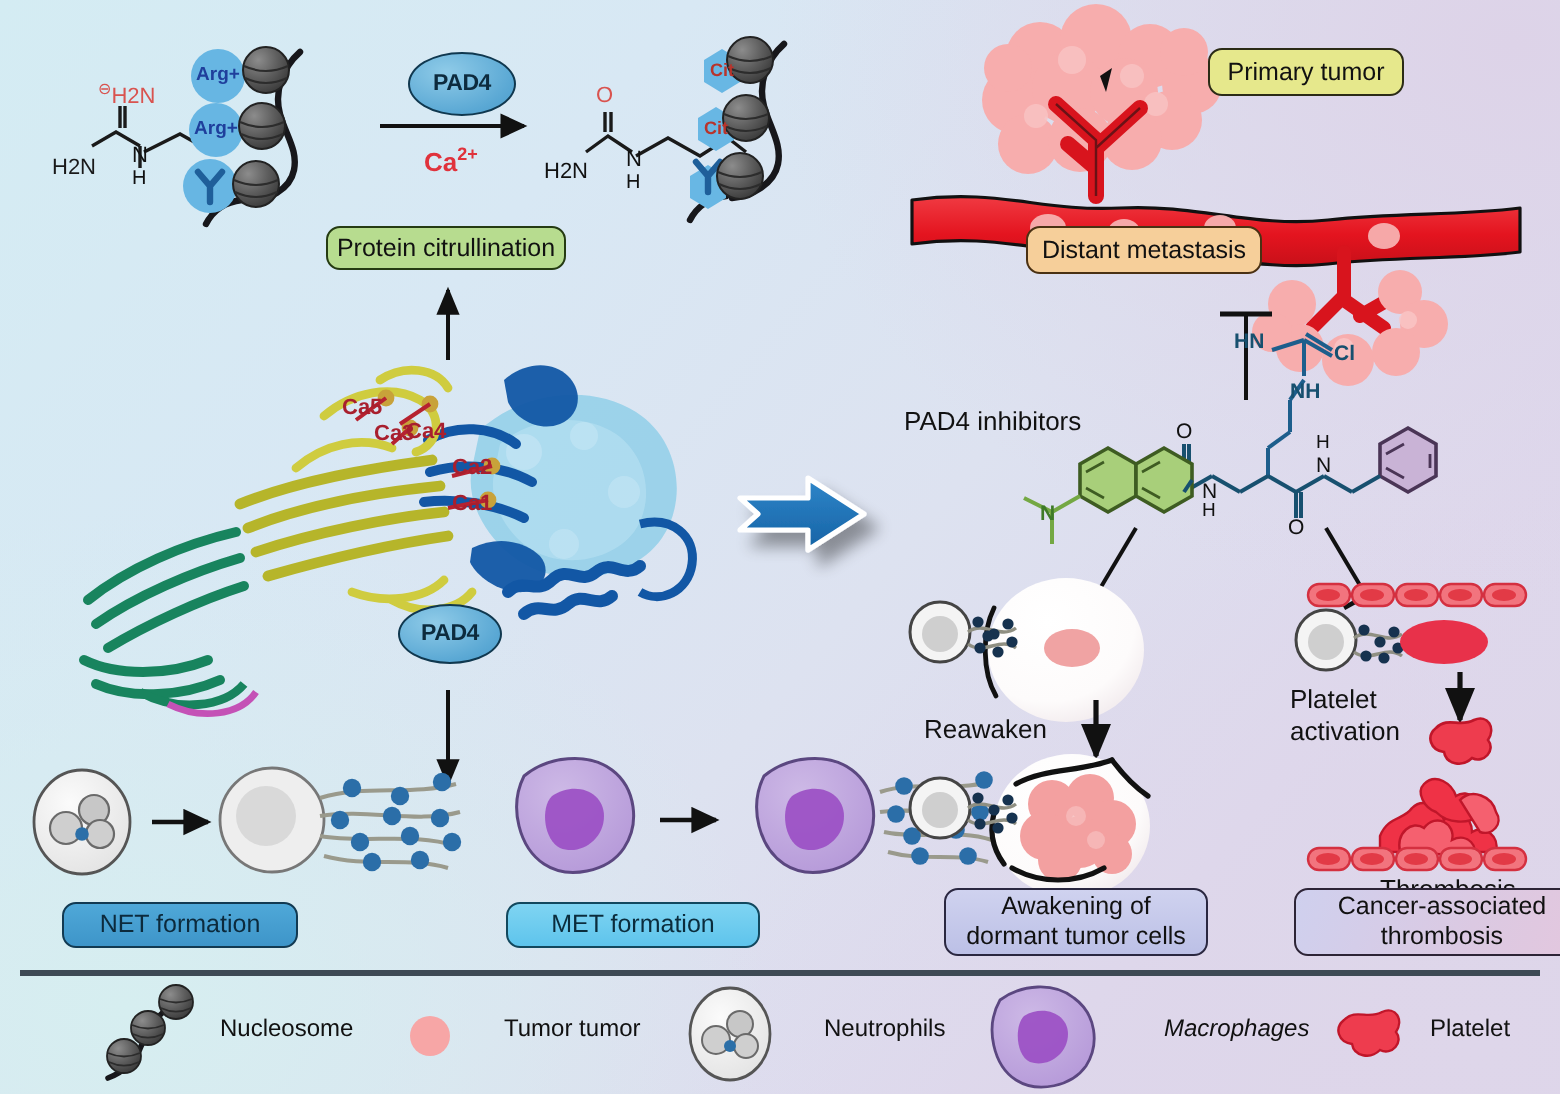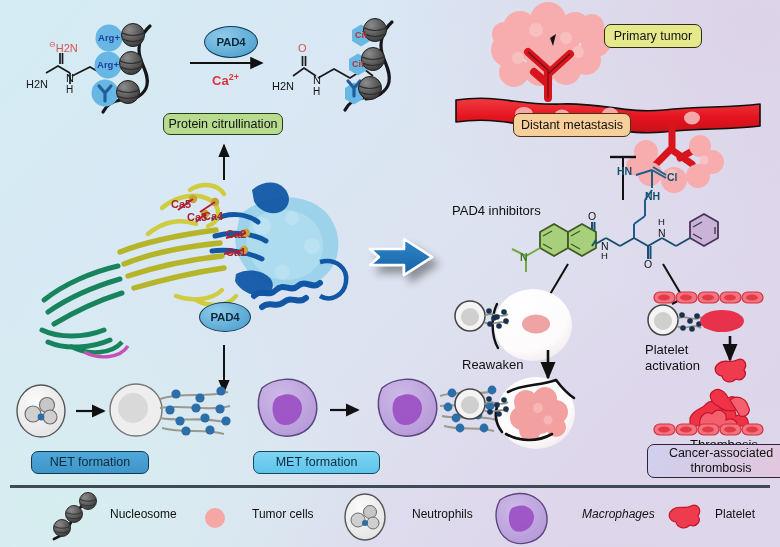--- a/index.html
+++ b/index.html
@@ -718,37 +718,41 @@
     <span>H</span></div>
   <div class="txt" style="left:658px;top:227px;font-size:10.5px;color:#111;">
     <span>N</span></div>
   <div class="txt" style="left:520px;top:251px;font-size:10.5px;color:#3e7a28;font-weight:bold;">
     <span>N</span></div>
 
   <div class="txt" style="left:462px;top:357px;font-size:13px;">
     <span>Reawaken</span>
   </div>
 
+  <div class="chip chip-lav two-line" style="left:472px;top:444px;width:132px;height:34px;flex-direction:column;">
+    <span>Awakening of</span>
+    <span>dormant tumor cells</span>
+  </div>
 
   <div class="txt wrap" style="left:645px;top:342px;width:68px;font-size:13px;line-height:1.22;text-align:left;">
     <span>Platelet</span><br>
     <span>activation</span>
   </div>
 
   <div class="txt" style="left:690px;top:437px;font-size:13px;">
     <span>Thrombosis</span>
   </div>
 
   <div class="chip chip-pinklav two-line" style="left:647px;top:444px;width:148px;height:34px;flex-direction:column;">
     <span>Cancer-associated</span>
     <span>thrombosis</span>
   </div>
 
   <div id="legend">
     <div class="legend-rule"></div>
     <div class="legend-label lbl-nucleosome">Nucleosome</div>
-    <div class="legend-label lbl-tumor">Tumor cells</div>
+    <div class="legend-label lbl-tumor">Tumor tumor</div>
     <div class="legend-label lbl-neutrophils">Neutrophils</div>
     <div class="legend-label lbl-macrophages">Macrophages</div>
     <div class="legend-label lbl-platelet">Platelet</div>
   </div>
 
 </div>
 
 </body></html>

